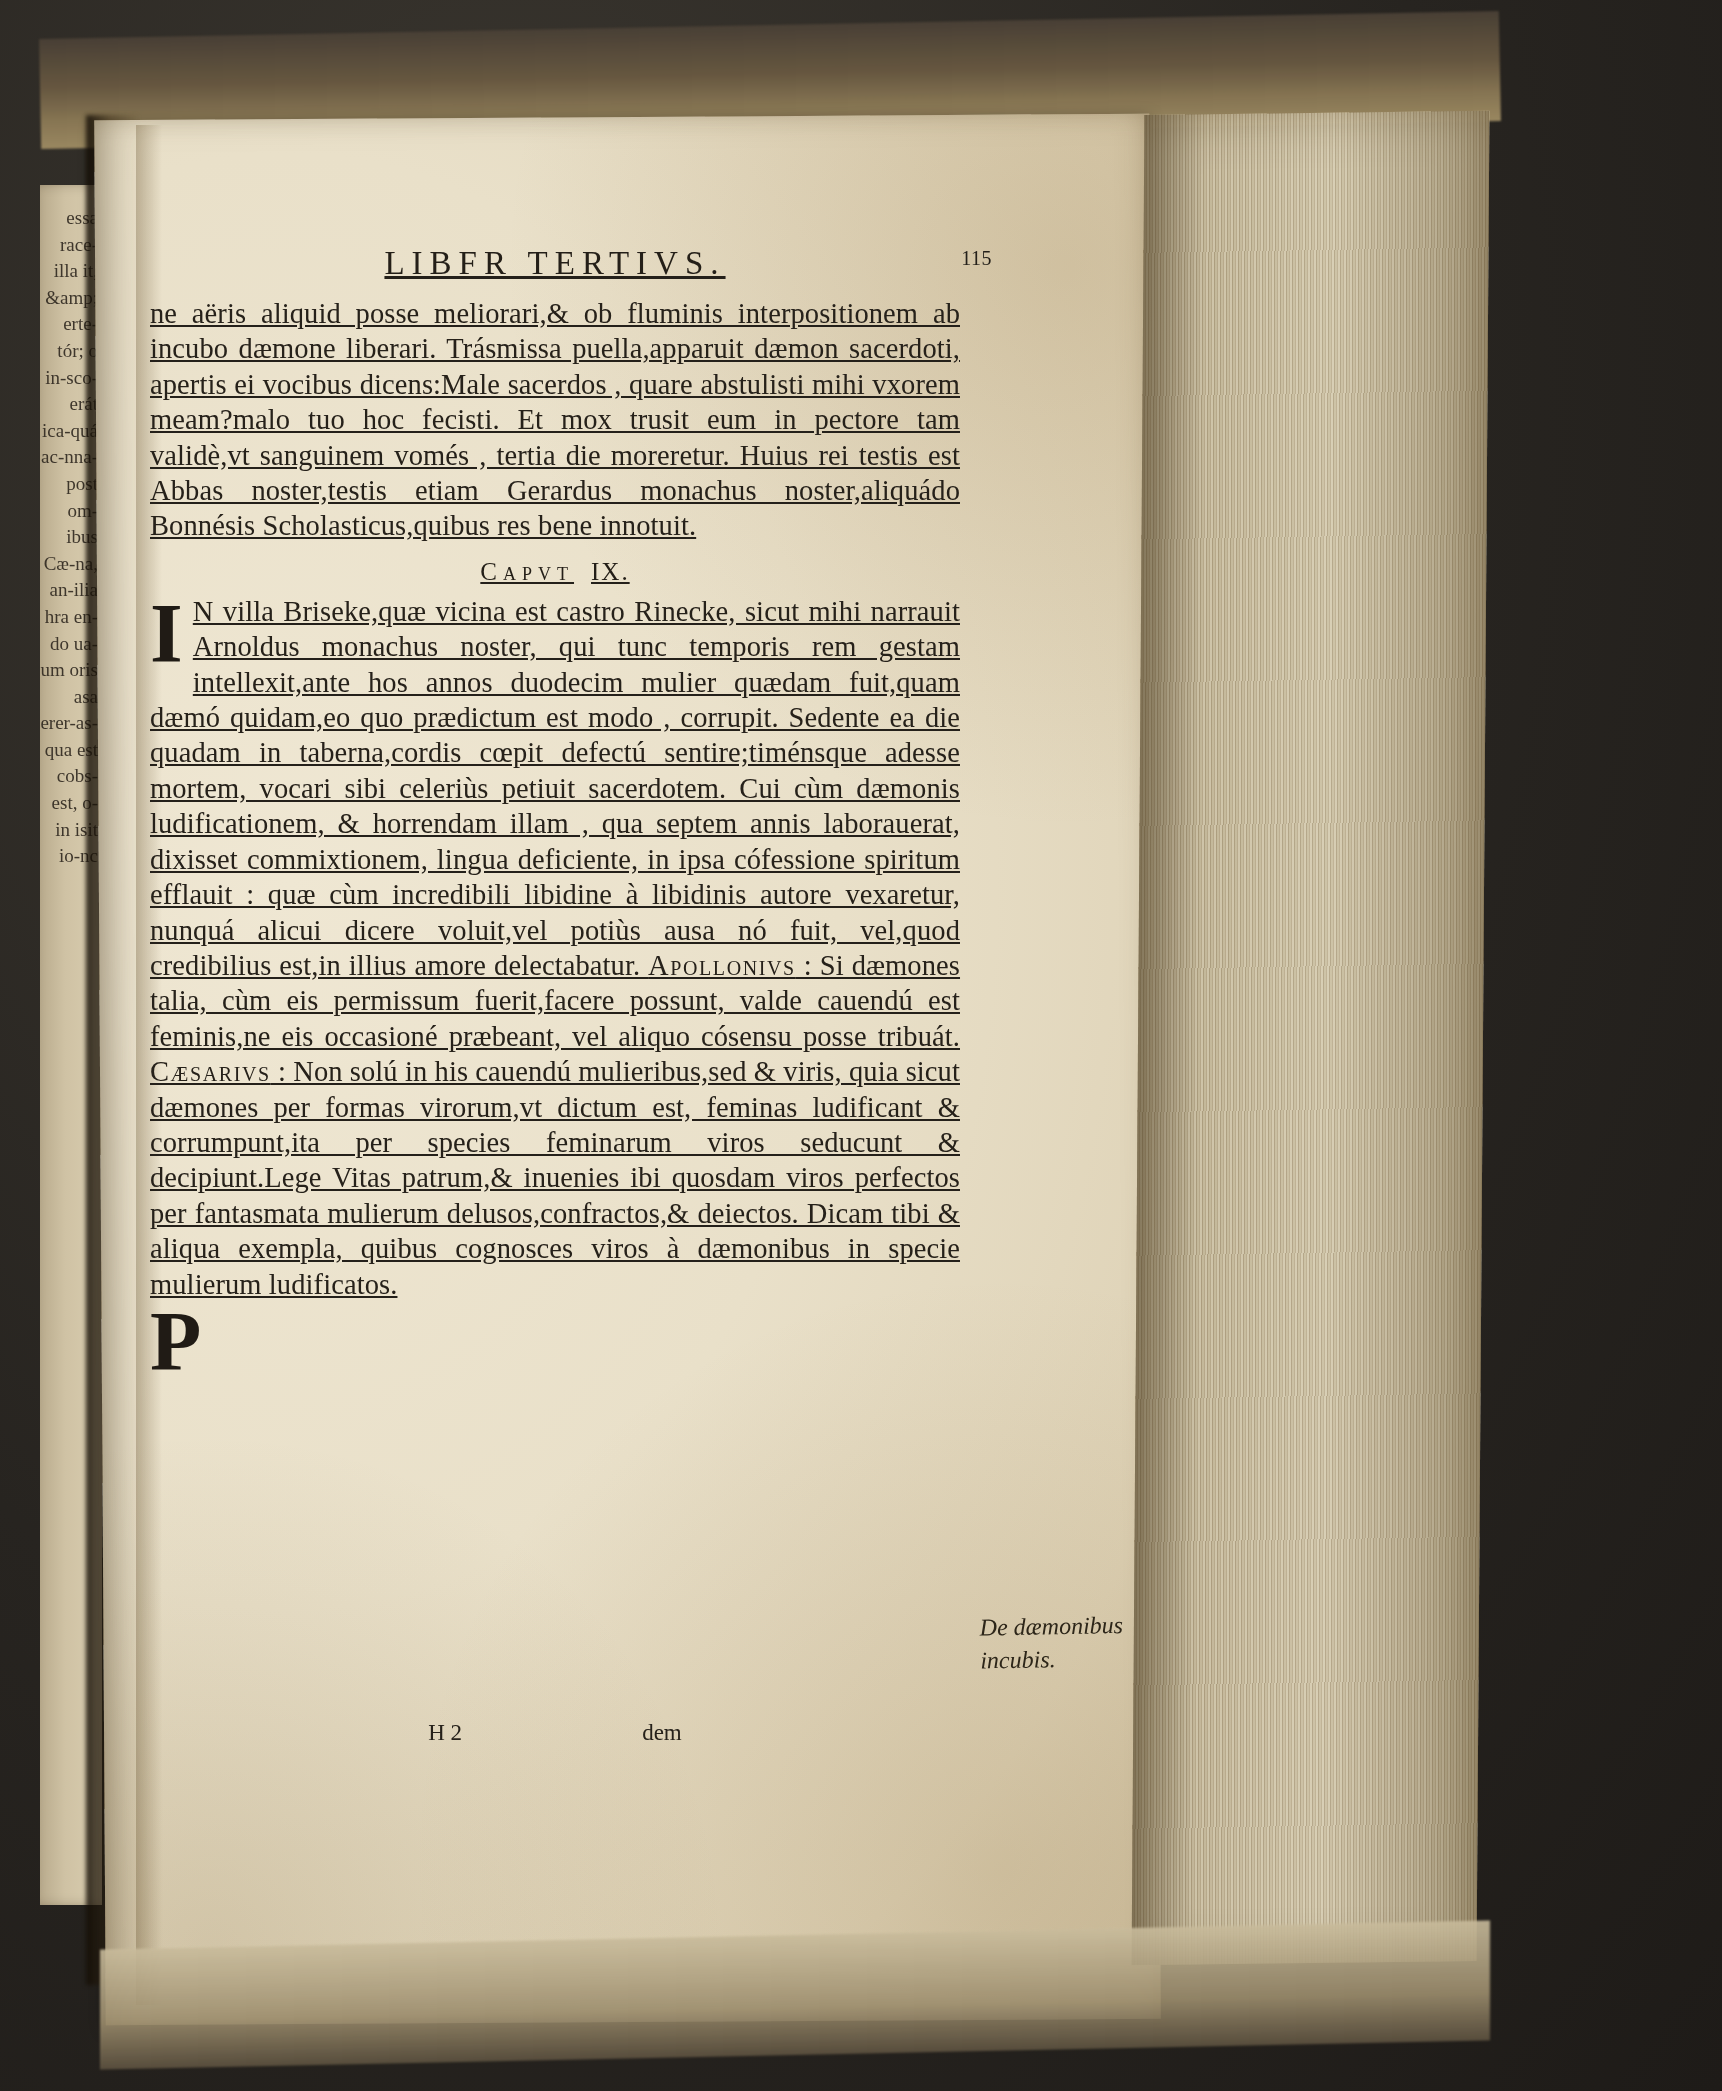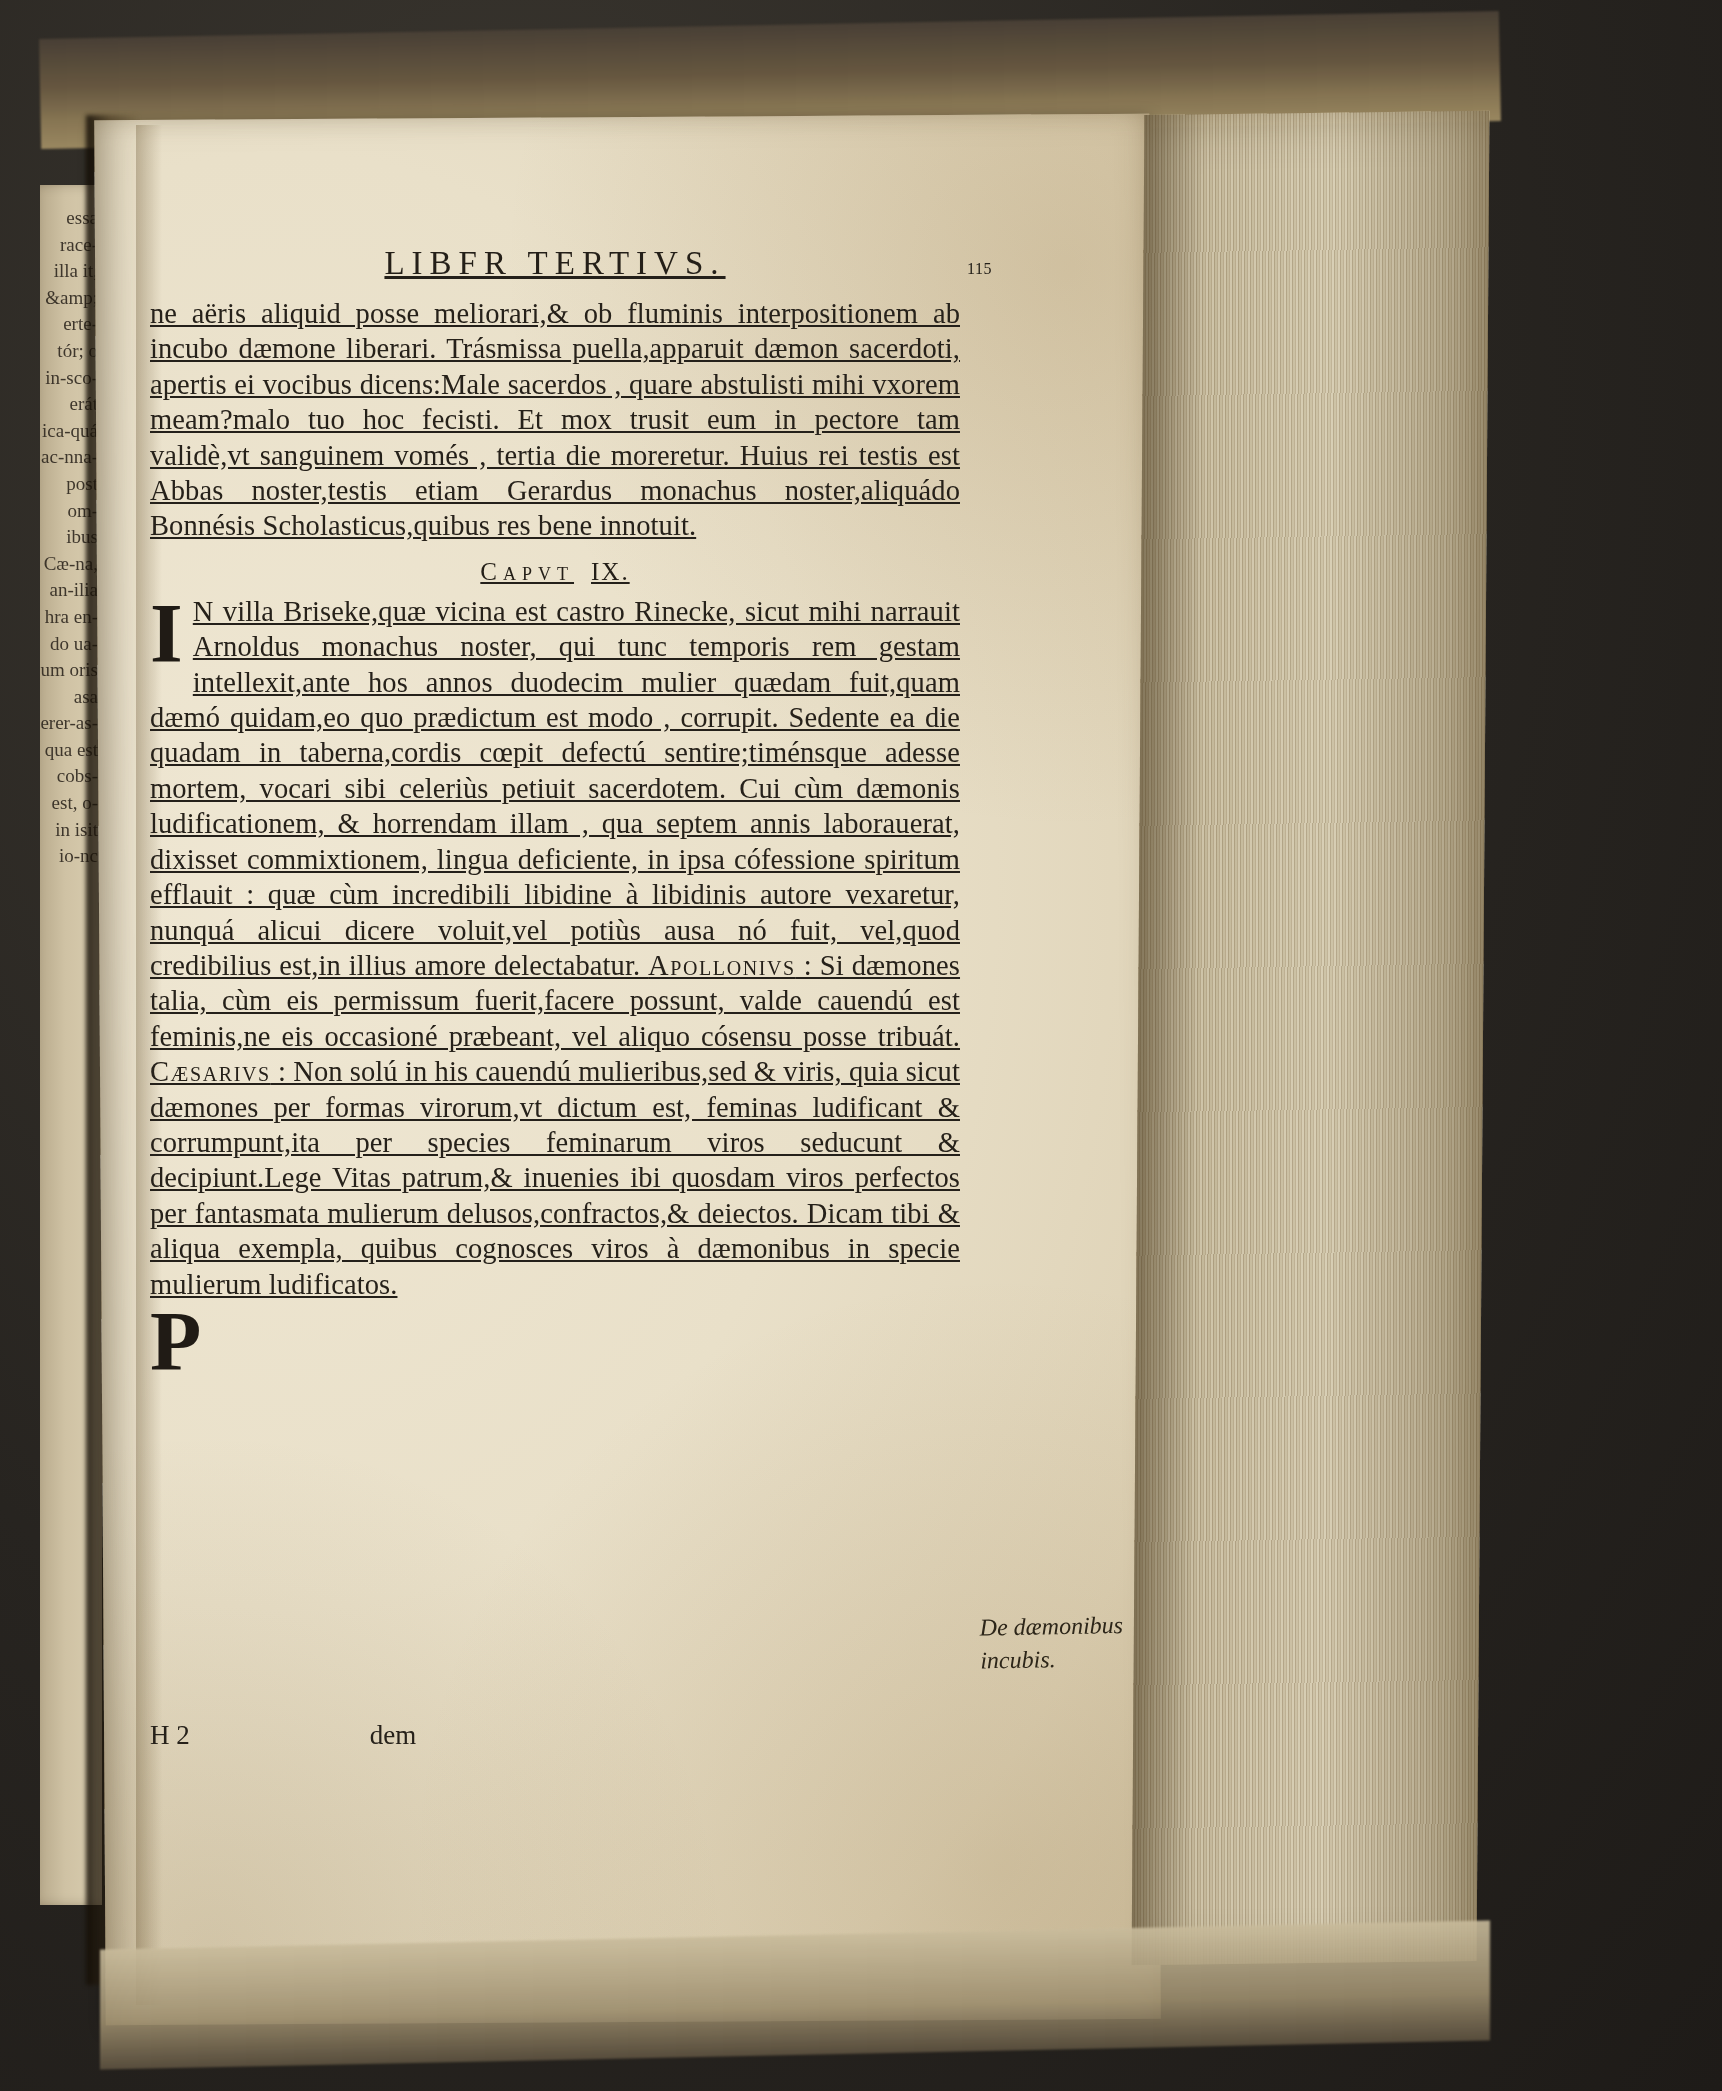--- a/index.html
+++ b/index.html
@@ -168,22 +168,22 @@
   .running-head .title {
     font-size: 33px;
     letter-spacing: 7px;
     font-variant: small-caps;
     text-transform: uppercase;
     color: #241f18;
   }
   .running-head .folio {
     position: absolute;
     right: -32px;
-    bottom: 4px;
-    font-size: 16px;
+    bottom: 12px;
+    font-size: 20px;
     letter-spacing: .5px;
   }
 
   .para {
     font-size: 28.5px;
     line-height: 35.4px;
     text-align: justify;
     text-justify: inter-word;
     letter-spacing: .1px;
     margin: 0;
@@ -226,22 +226,23 @@
     font-family: "Liberation Serif", serif;
   }
 
   
   .footline {
     position: absolute;
     left: 110px;
     top: 1665px;
     width: 810px;
     display: flex;
+    justify-content: center;
     gap: 180px;
-    font-size: 27px;
+    font-size: 23px;
     color: #26211a;
   }
 
   
   #crease {
     position: absolute;
     left: 96px;
     top: 70px;
     width: 26px;
     height: 1880px;

